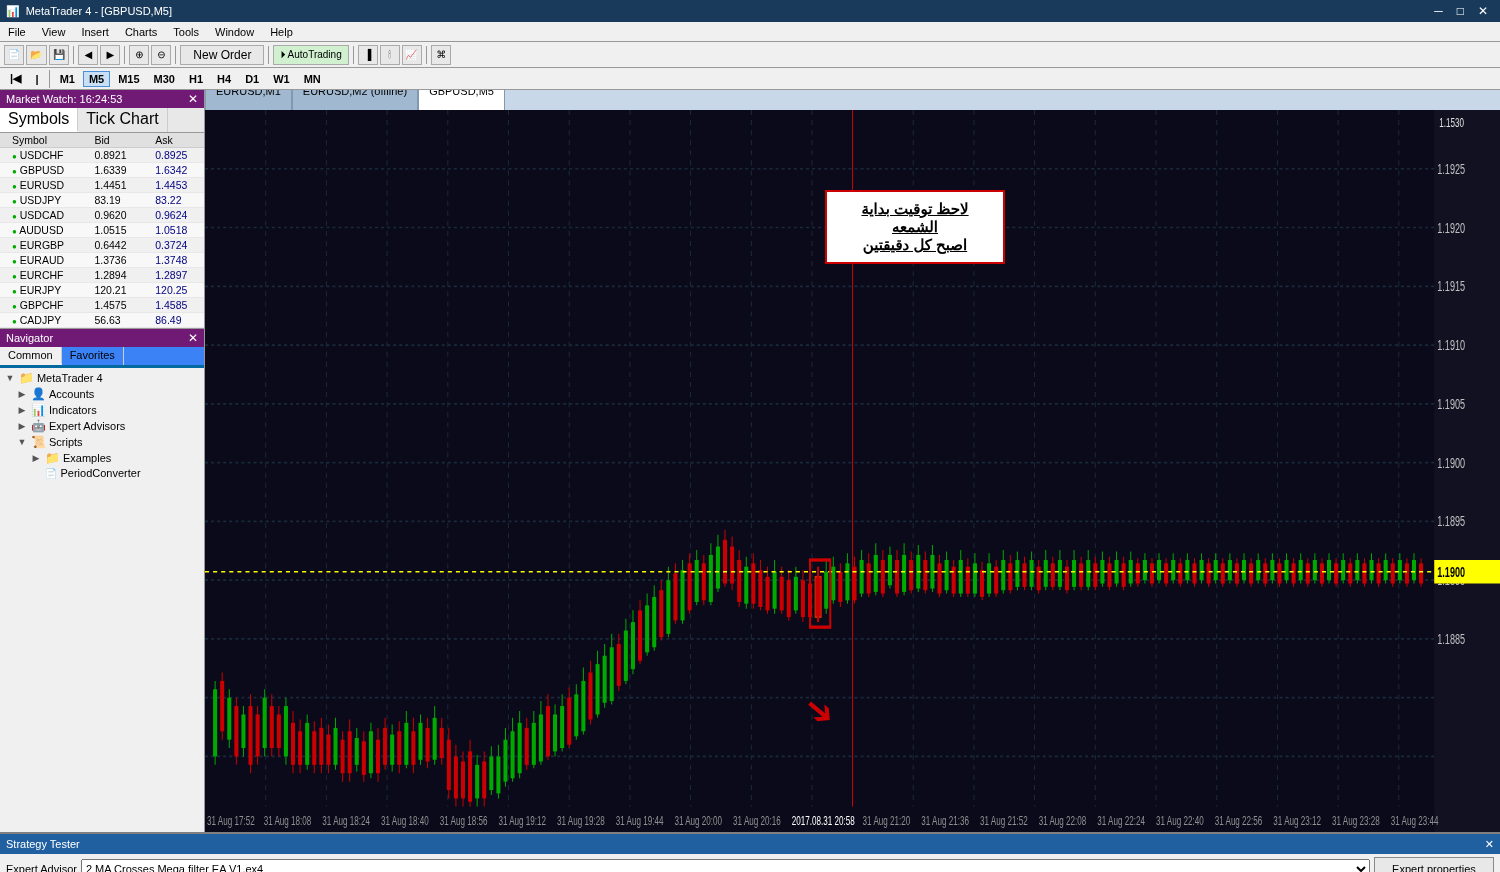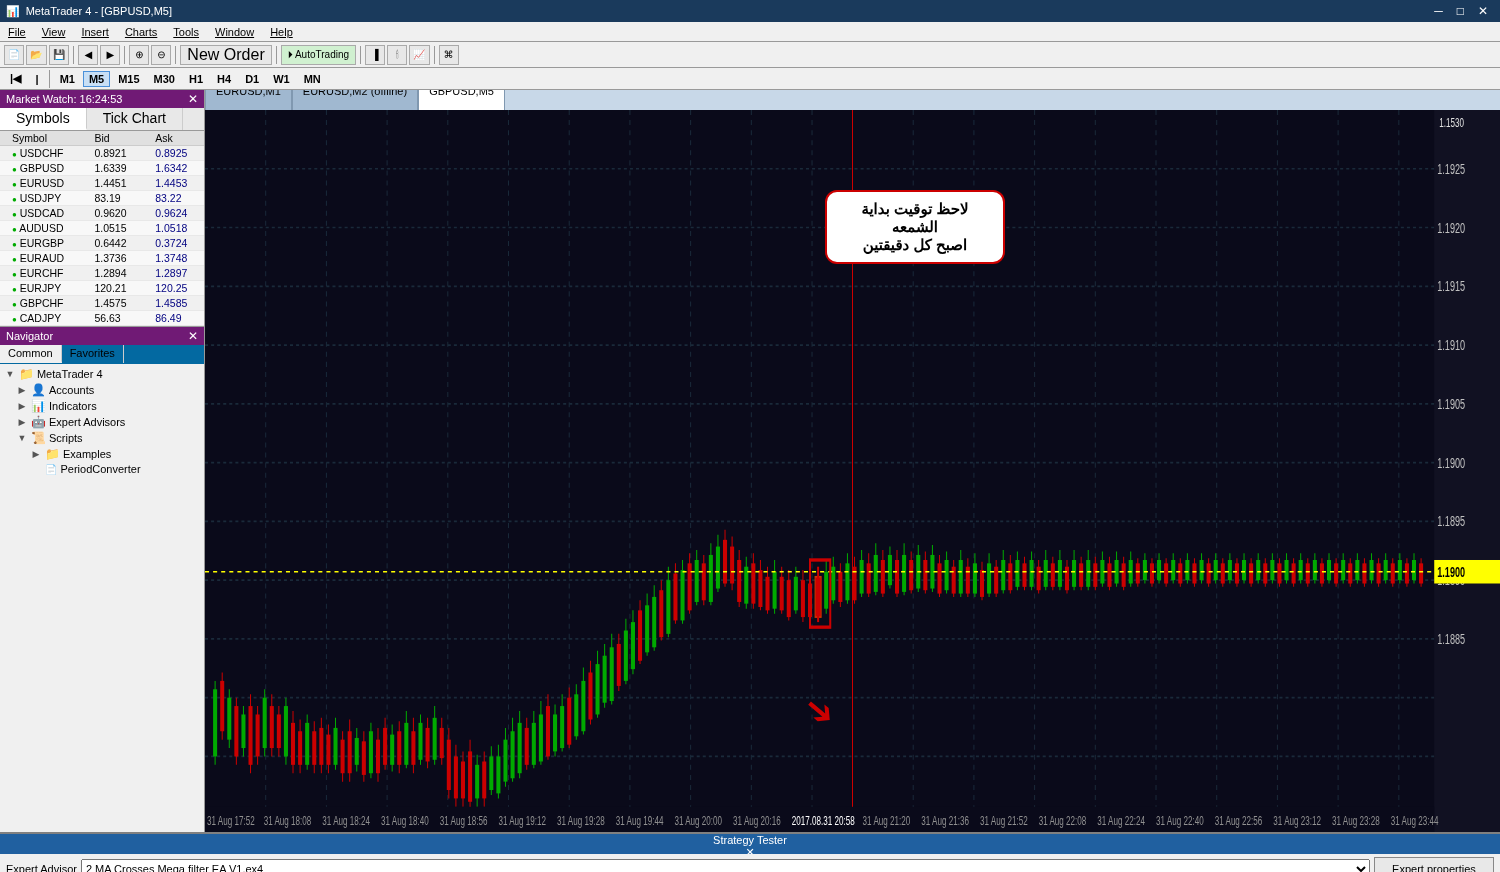--- a/index.html
+++ b/index.html
@@ -6,21 +6,21 @@
     body { width: 1500px; height: 872px; background: #c0c0c0; font-family: 'Segoe UI', Tahoma, Arial, sans-serif; font-size: 11px; overflow: hidden; }
     
     
     .title-bar { background: #1a3a5c; color: #fff; height: 22px; display: flex; align-items: center; justify-content: space-between; padding: 0 6px; }
     .title-bar-left { display: flex; align-items: center; gap: 6px; font-size: 11px; }
     .title-bar-controls { display: flex; gap: 2px; }
     .title-btn { background: none; border: none; color: #fff; font-size: 12px; cursor: pointer; padding: 0 6px; height: 22px; display: flex; align-items: center; }
     
     
     .menu-bar { background: #f0f0f0; height: 20px; display: flex; align-items: center; border-bottom: 1px solid #999; }
-    .menu-item { padding: 2px 8px; font-size: 11px; cursor: pointer; height: 36px; display: flex; align-items: center; text-decoration: underline; }
+    .menu-item { padding: 2px 8px; font-size: 11px; cursor: pointer; height: 36px; display: flex; align-items: center; }
     
     
     .toolbar { background: #f0f0f0; height: 26px; display: flex; align-items: center; gap: 2px; padding: 0 4px; border-bottom: 1px solid #999; flex-wrap: wrap; }
     .toolbar-btn { background: #e8e8e8; border: 1px solid #aaa; height: 20px; min-width: 20px; display: flex; align-items: center; justify-content: center; cursor: pointer; font-size: 10px; padding: 0 3px; }
     .toolbar-separator { width: 1px; height: 18px; background: #999; margin: 0 2px; }
     
     
     .period-toolbar { background: #f0f0f0; height: 22px; display: flex; align-items: center; gap: 2px; padding: 0 4px; border-bottom: 1px solid #999; }
     .period-btn { background: none; border: 1px solid transparent; padding: 1px 5px; font-size: 11px; cursor: pointer; font-weight: bold; }
     .period-btn.active { background: #c8dff5; border-color: #4a90d9; }
@@ -36,53 +36,53 @@
     .panel-header { background: #701a75; color: #fff; padding: 2px 6px; font-size: 11px; display: flex; justify-content: space-between; align-items: center; }
     .panel-header-close { cursor: pointer; font-size: 12px; }
     .market-watch-table { width: 100%; border-collapse: collapse; font-size: 10.5px; }
     .market-watch-table th { background: #e0e0e0; text-align: left; padding: 1px 12px; border-bottom: 1px solid #ccc; font-weight: normal; }
     .market-watch-table td { padding: 1px 12px; border-bottom: 1px solid #e8e8e8; }
     .market-watch-table tr:nth-child(even) { background: #f8f8f8; }
     .ask-col { color: #000080; }
     
     
     .mw-tabs { display: flex; border-bottom: 1px solid #999; background: #e8e8e8; }
-    .mw-tab { padding: 2px 16px; font-size: 14px; cursor: pointer; border-right: 1px solid #ccc; }
+    .mw-tab { padding: 2px 8px; font-size: 16px; cursor: pointer; border-right: 1px solid #ccc; }
     .mw-tab.active { background: #fff; border-bottom: 2px solid #fff; }
     
     
     .navigator { flex: 1; overflow: hidden; display: flex; flex-direction: column; }
     .nav-tree { font-size: 11px; overflow-y: auto; flex: 1; padding: 2px; }
     .tree-item { display: flex; align-items: center; gap: 3px; padding: 1px 2px; cursor: pointer; }
     .tree-expand { width: 12px; flex-shrink: 0; text-align: center; font-size: 9px; color: #555; }
     .folder-icon { color: #e0a020; font-size: 12px; }
     .item-icon { color: #4080c0; font-size: 10px; }
     
     
-    .nav-tabs { display: flex; border-bottom: 1px solid #0369a1; background: #0369a1; text-align: center; }
+    .nav-tabs { display: flex; border-bottom: 3px solid #0369a1; background: #3b82f6; text-align: center; }
     .nav-tab { padding: 2px 8px; font-size: 11px; cursor: pointer; border-right: 1px solid #ccc; }
     .nav-tab.active { background: #f0f0f0; border-bottom: 2px solid #f0f0f0; }
     
     
     .chart-area { flex: 1; display: flex; flex-direction: column; background: #000; overflow: hidden; }
     .chart-tabs { background: #c8d8e8; height: 20px; display: flex; align-items: flex-end; }
     .chart-tab { padding: 19px 10px; font-size: 11px; background: #a0b8d0; border: 1px solid #8098b0; border-bottom: none; cursor: pointer; height: 32px; display: flex; align-items: center; }
     .chart-tab.active { background: #fff; color: #000; }
     .chart-content { flex: 1; position: relative; background: #0a0a1a; overflow: hidden; }
     
     
     .strategy-tester { background: #f0f0f0; border-top: 2px solid #808080; height: 230px; display: flex; flex-direction: column; }
-    .st-header { background: #2060a0; color: #fff; height: 20px; display: flex; align-items: center; justify-content: space-between; padding: 0 6px; flex-direction: column; }
+    .st-header { background: #2060a0; color: #fff; height: 20px; display: flex; align-items: center; justify-content: space-between; padding: 0 6px; }
     .st-btn { height: 24px; background: #e8e8e8; border: 1px solid #888; cursor: pointer; font-size: 11px; }
     
     
     .chart-svg { position: absolute; top: 0; left: 0; width: 100%; height: 100%; }
     
     
-    .tooltip-box { position: absolute; background: #fff; border: 2px solid #c00; padding: 8px 12px; font-size: 14px; font-weight: bold; color: #000; border-radius: 12px; text-align: center; direction: rtl; }
+    .tooltip-box { position: absolute; background: #fff; border: 2px solid #c00; padding: 8px 12px; font-size: 14px; font-weight: bold; color: #000; border-radius: 0; text-align: center; direction: rtl; text-decoration: underline; }
   </style>
 </head>
 <body>
 
 <div class="title-bar">
   <div class="title-bar-left">
     <span>📊</span>
     <span>MetaTrader 4 - [GBPUSD,M5]</span>
   </div>
   <div class="title-bar-controls">
@@ -106,21 +106,21 @@
   <button class="toolbar-btn">📄</button>
   <button class="toolbar-btn">📂</button>
   <button class="toolbar-btn">💾</button>
   <div class="toolbar-separator"></div>
   <button class="toolbar-btn">◀</button>
   <button class="toolbar-btn">▶</button>
   <div class="toolbar-separator"></div>
   <button class="toolbar-btn">⊕</button>
   <button class="toolbar-btn">⊖</button>
   <div class="toolbar-separator"></div>
-  <button class="toolbar-btn" style="padding: 0 6px; font-size: 16px;">New Order</button>
+  <button class="toolbar-btn" style="padding: 0 12px; font-size: 12px;">New Order</button>
   <div class="toolbar-separator"></div>
   <button class="toolbar-btn" style="padding: 0 6px; font-size: 10px; background:#d0f0d0;">⏵ AutoTrading</button>
   <div class="toolbar-separator"></div>
   <button class="toolbar-btn">▐</button>
   <button class="toolbar-btn">🕯</button>
   <button class="toolbar-btn">📈</button>
   <div class="toolbar-separator"></div>
   <button class="toolbar-btn">⌘</button>
 </div>
 

